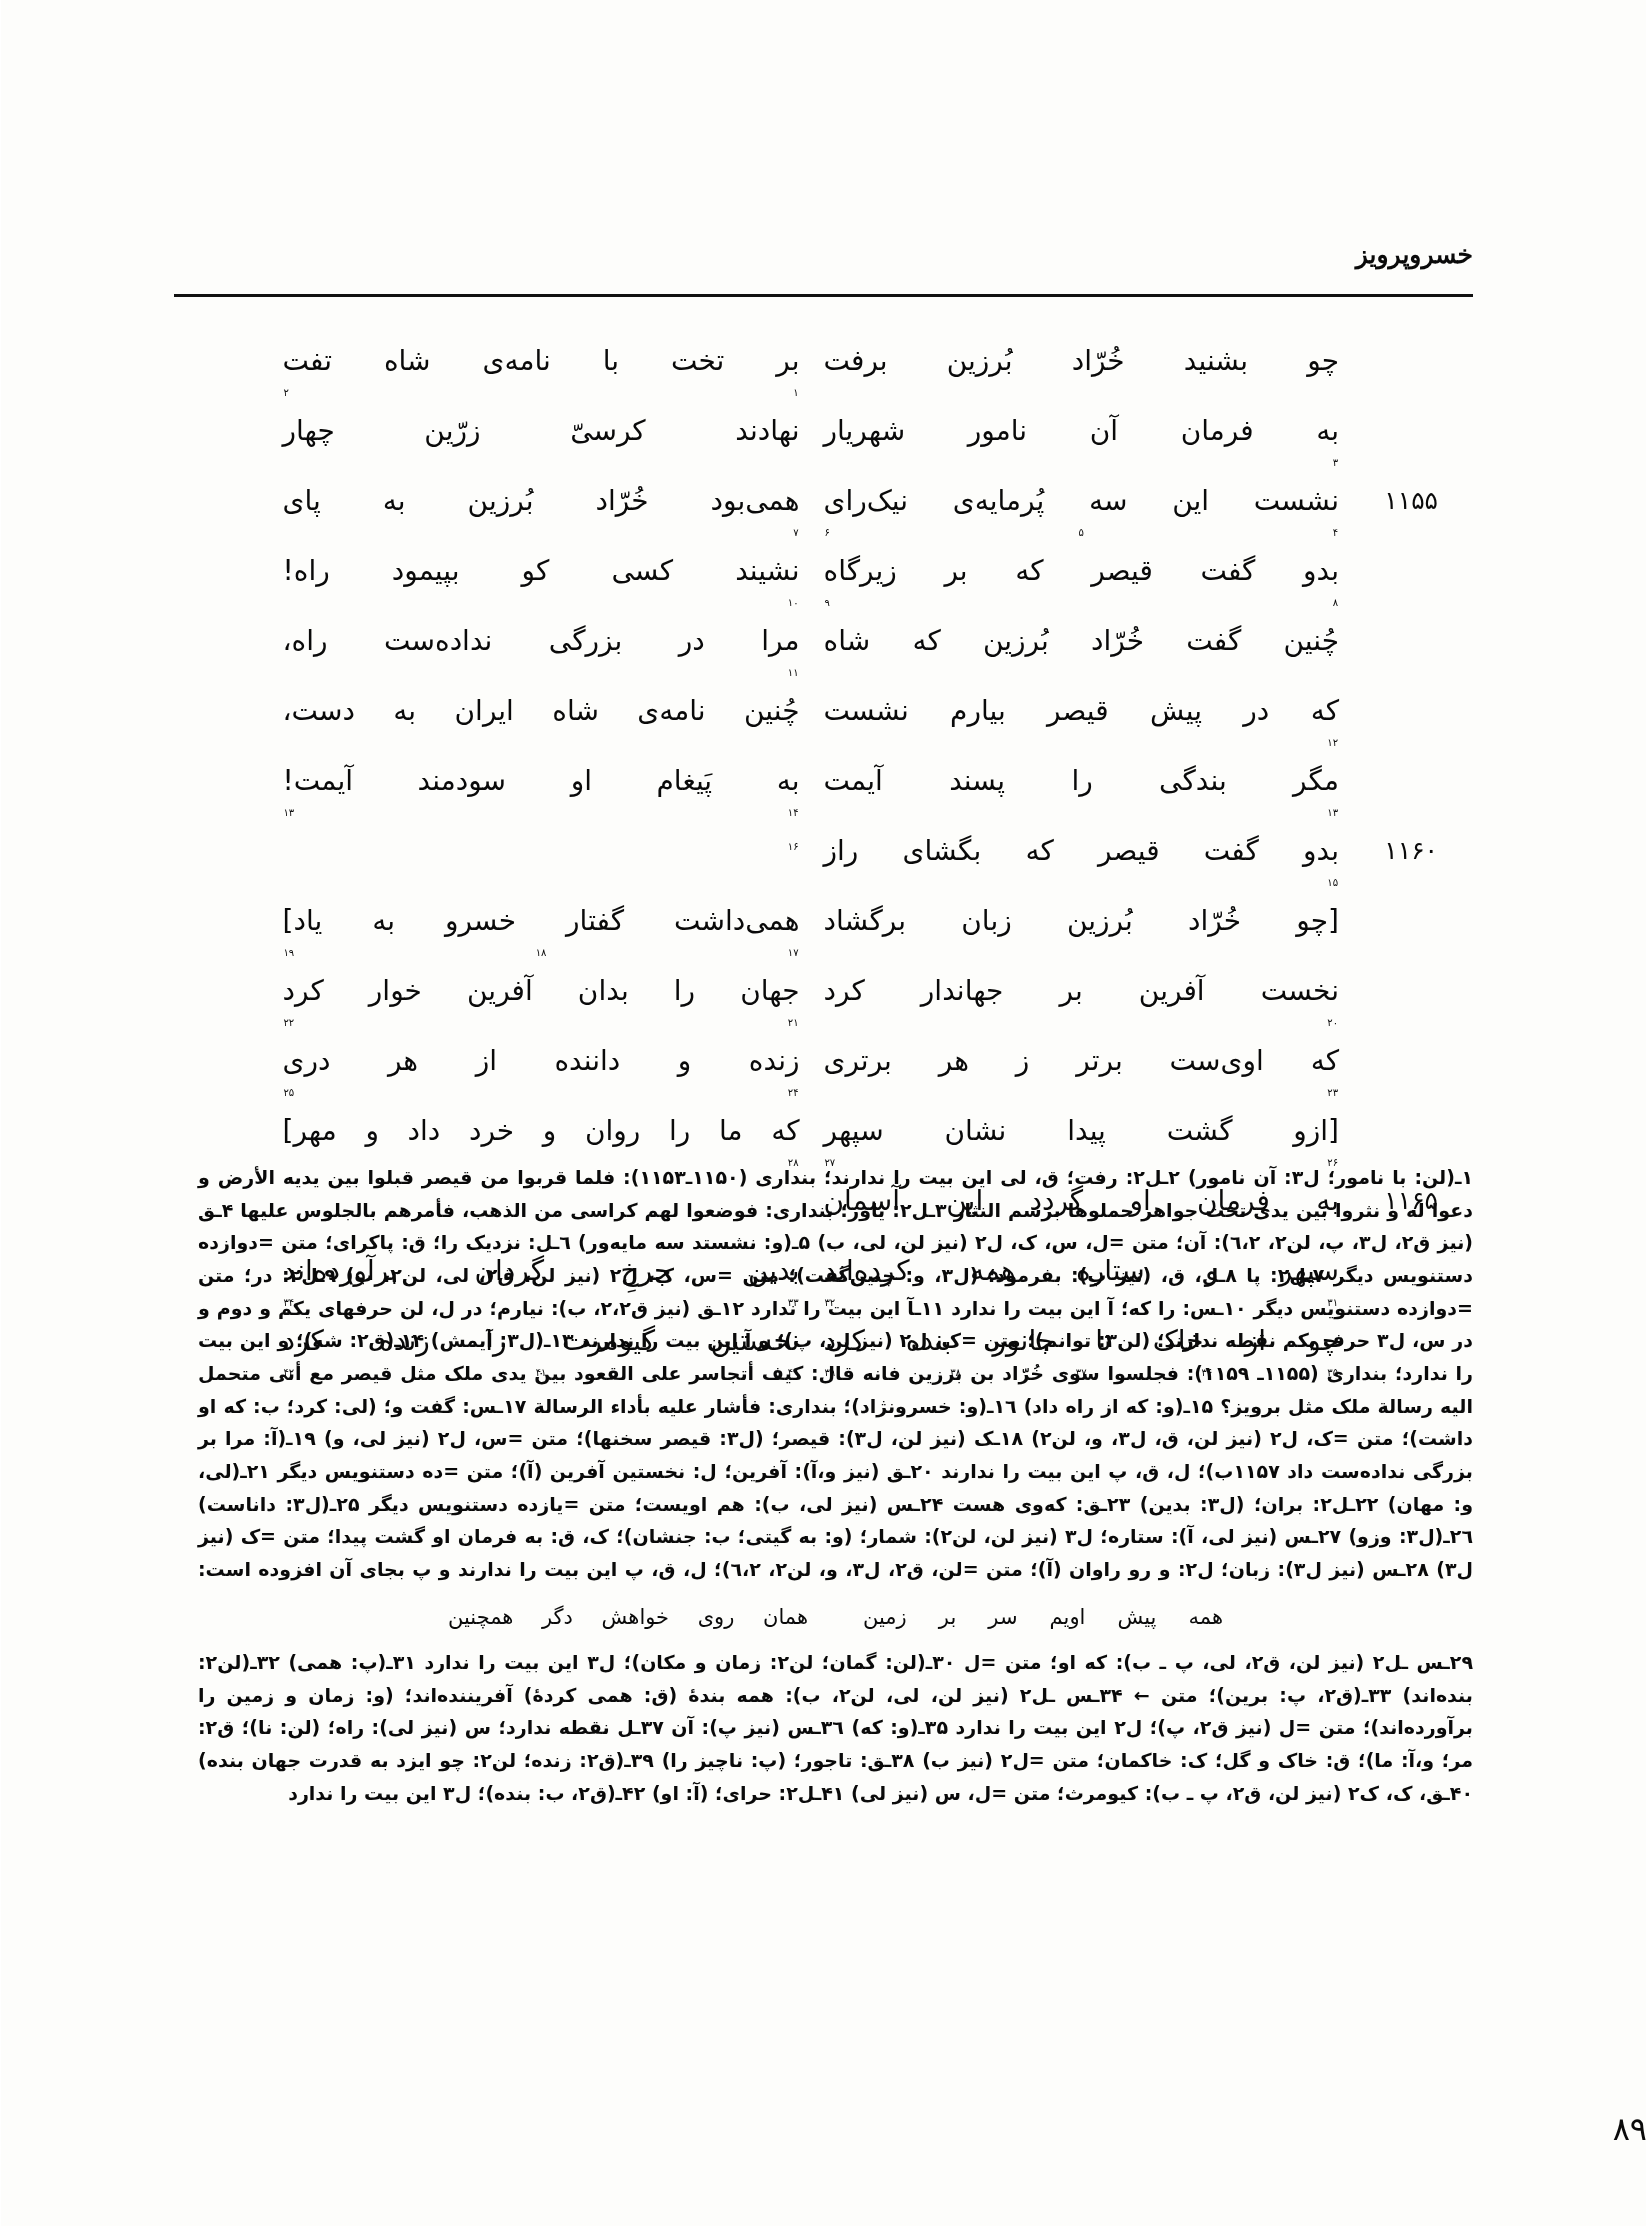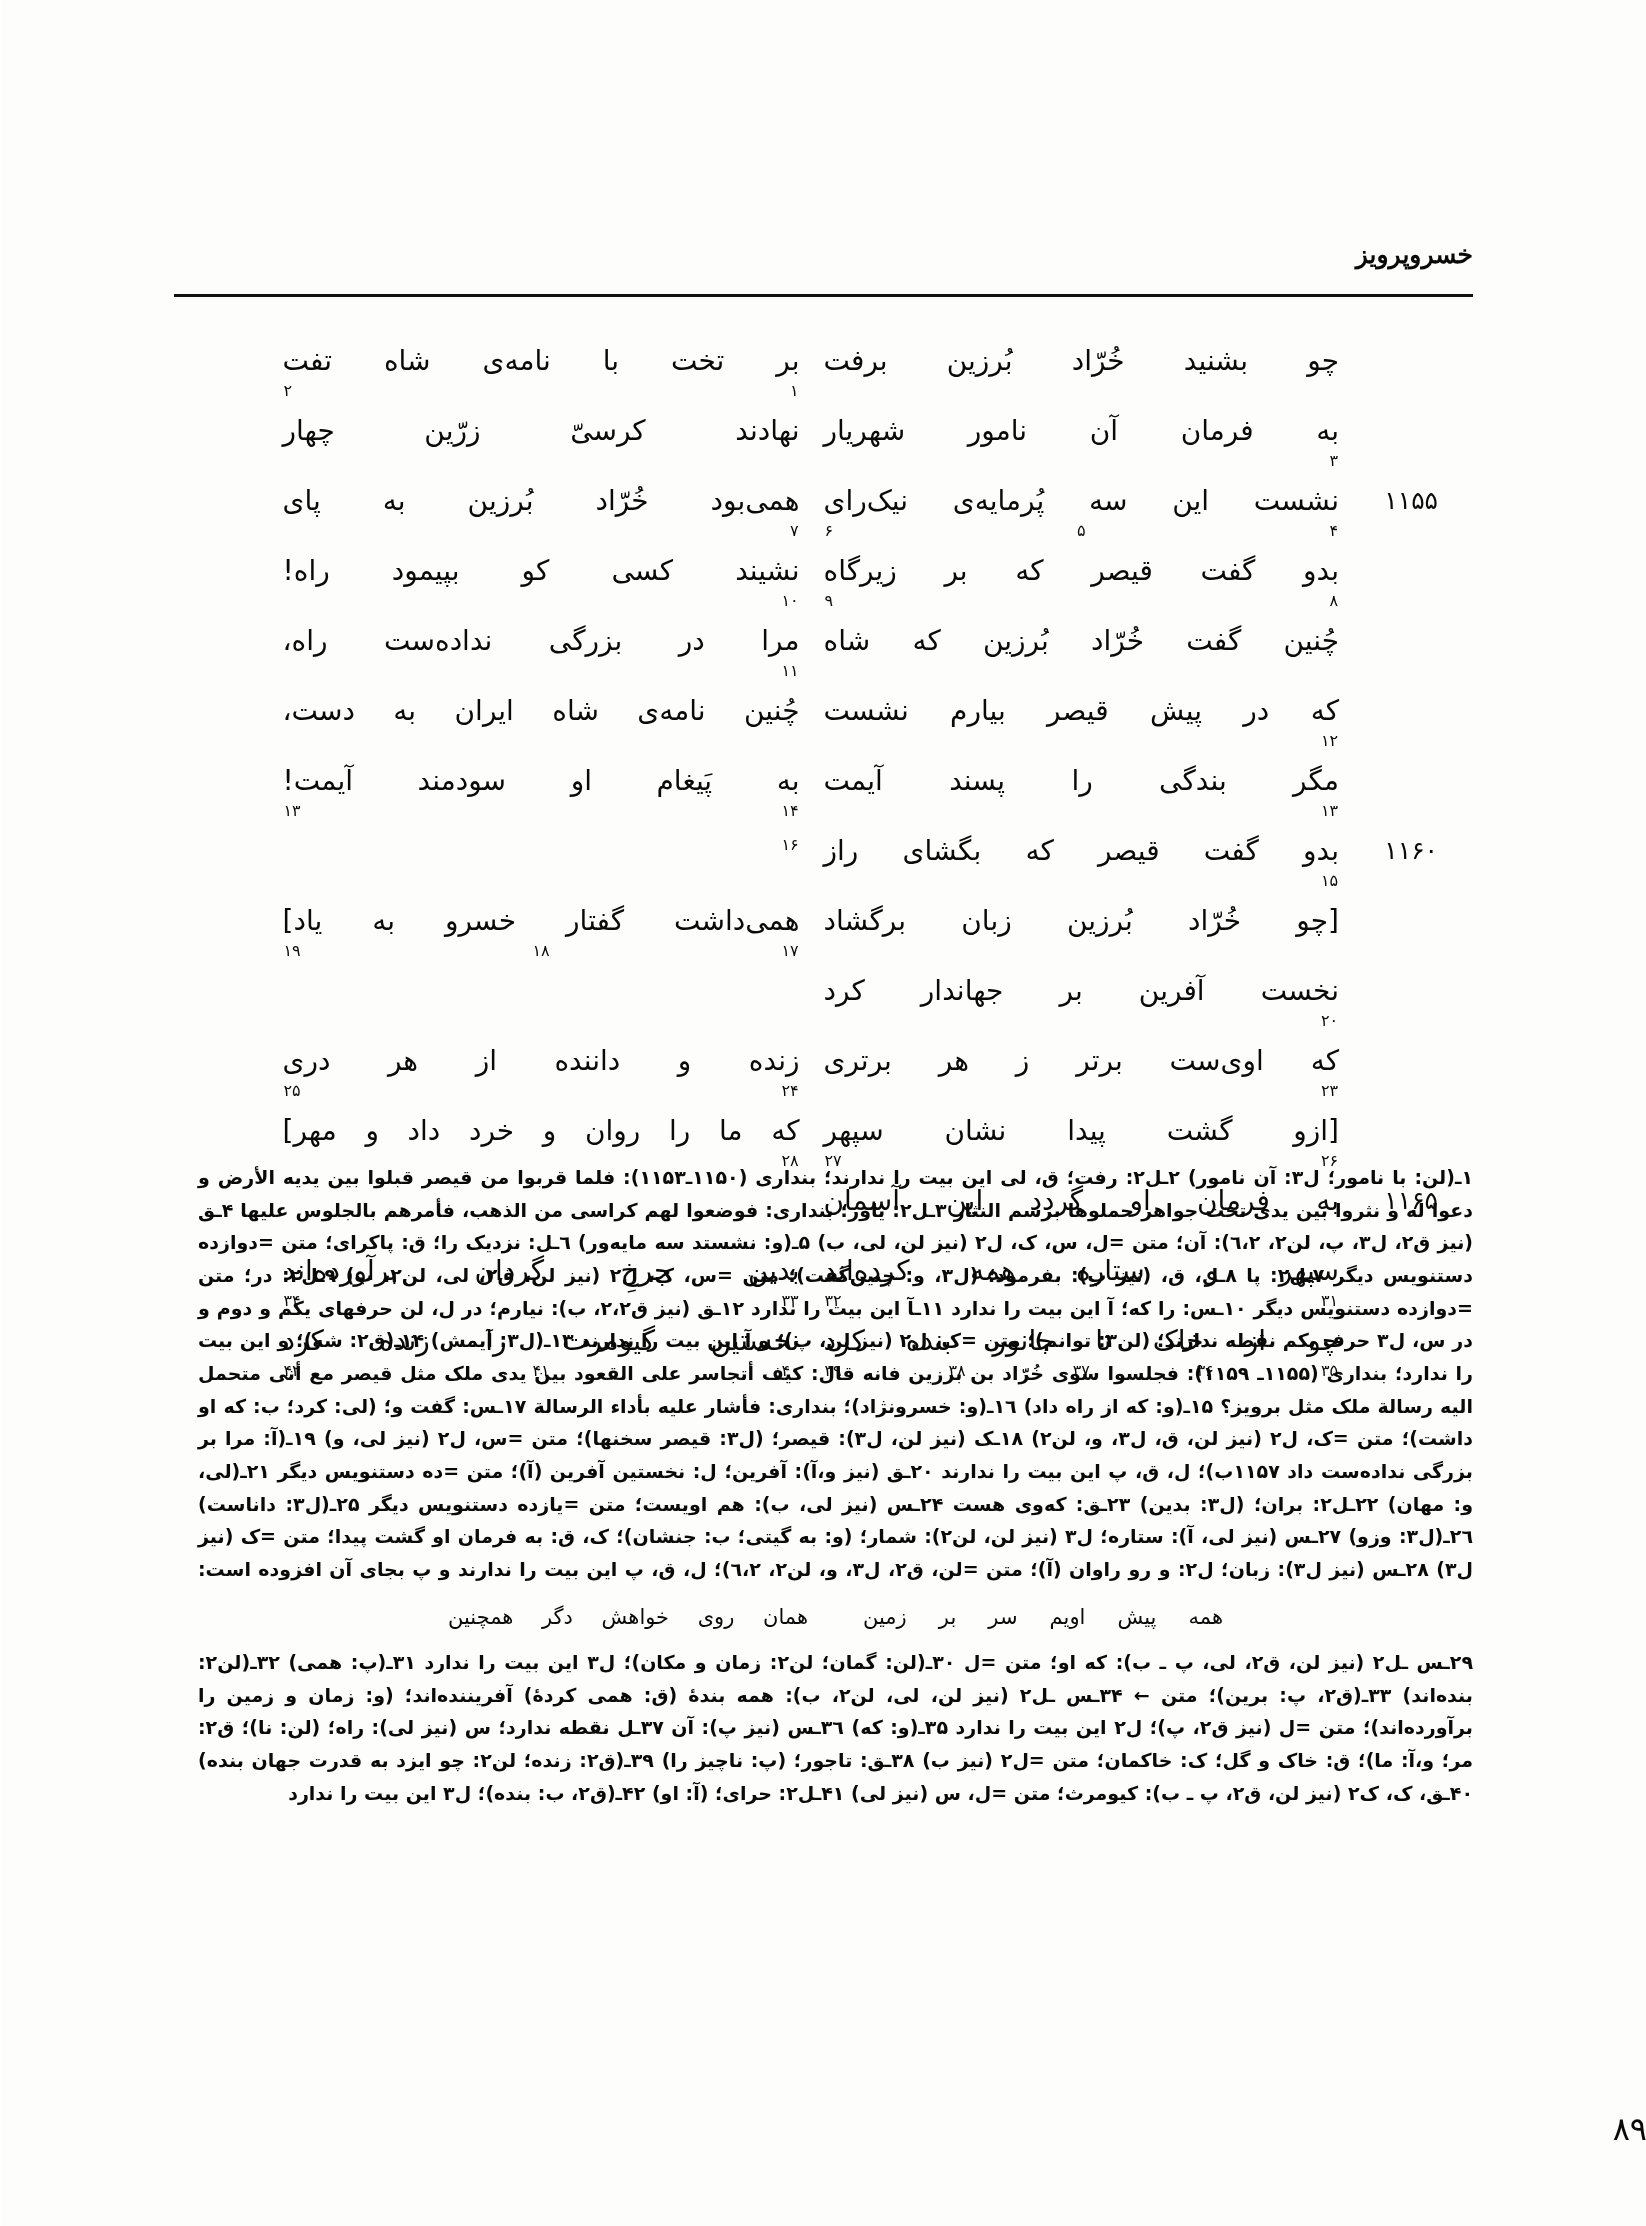--- a/index.html
+++ b/index.html
@@ -95,21 +95,21 @@
   .versenum {
     position: absolute;
     font-size: 25px;
     font-weight: normal;
     right: -68px;
     top: 1.8px;
     direction: rtl;
     white-space: nowrap;
   }
   sup.fn {
-    font-size: 16px;
+    font-size: 10px;
     vertical-align: super;
     line-height: 0;
     padding: 0 0.9px;
   }
 
   
   .apparatus {
     position: absolute;
     top: 1161px;
     right: 174px;
@@ -211,20 +211,21 @@
         <div class="hemistich h-left"><sup class="fn">۱۶</sup></div>
       </div>
       <div class="couplet">
         <div class="hemistich h-right">
           <span class="line">[چو خُرّاد بُرزین زبان برگشاد</span>
         </div>
         <div class="hemistich h-left"><span class="line">همی‌داشت گفتار خسرو به یاد]</span><sup class="fn">۱۷ ۱۸ ۱۹</sup></div>
       </div>
       <div class="couplet">
         <div class="hemistich h-right"><span class="line">نخست آفرین بر جهاندار کرد</span><sup class="fn">۲۰</sup></div>
+        <div class="hemistich h-left"><span class="line">جهان را بدان آفرین خوار کرد</span><sup class="fn">۲۱ ۲۲</sup></div>
       </div>
       <div class="couplet">
         <div class="hemistich h-right"><span class="line">که اوی‌ست برتر ز هر برتری</span><sup class="fn">۲۳</sup></div>
         <div class="hemistich h-left"><span class="line">زنده و داننده از هر دری</span><sup class="fn">۲۴ ۲۵</sup></div>
       </div>
       <div class="couplet">
         <div class="hemistich h-right"><span class="line">[ازو گشت پیدا نشان سپهر</span><sup class="fn">۲۶ ۲۷</sup></div>
         <div class="hemistich h-left"><span class="line">که ما را روان و خرد داد و مهر]</span><sup class="fn">۲۸</sup></div>
       </div>
       <div class="couplet">

